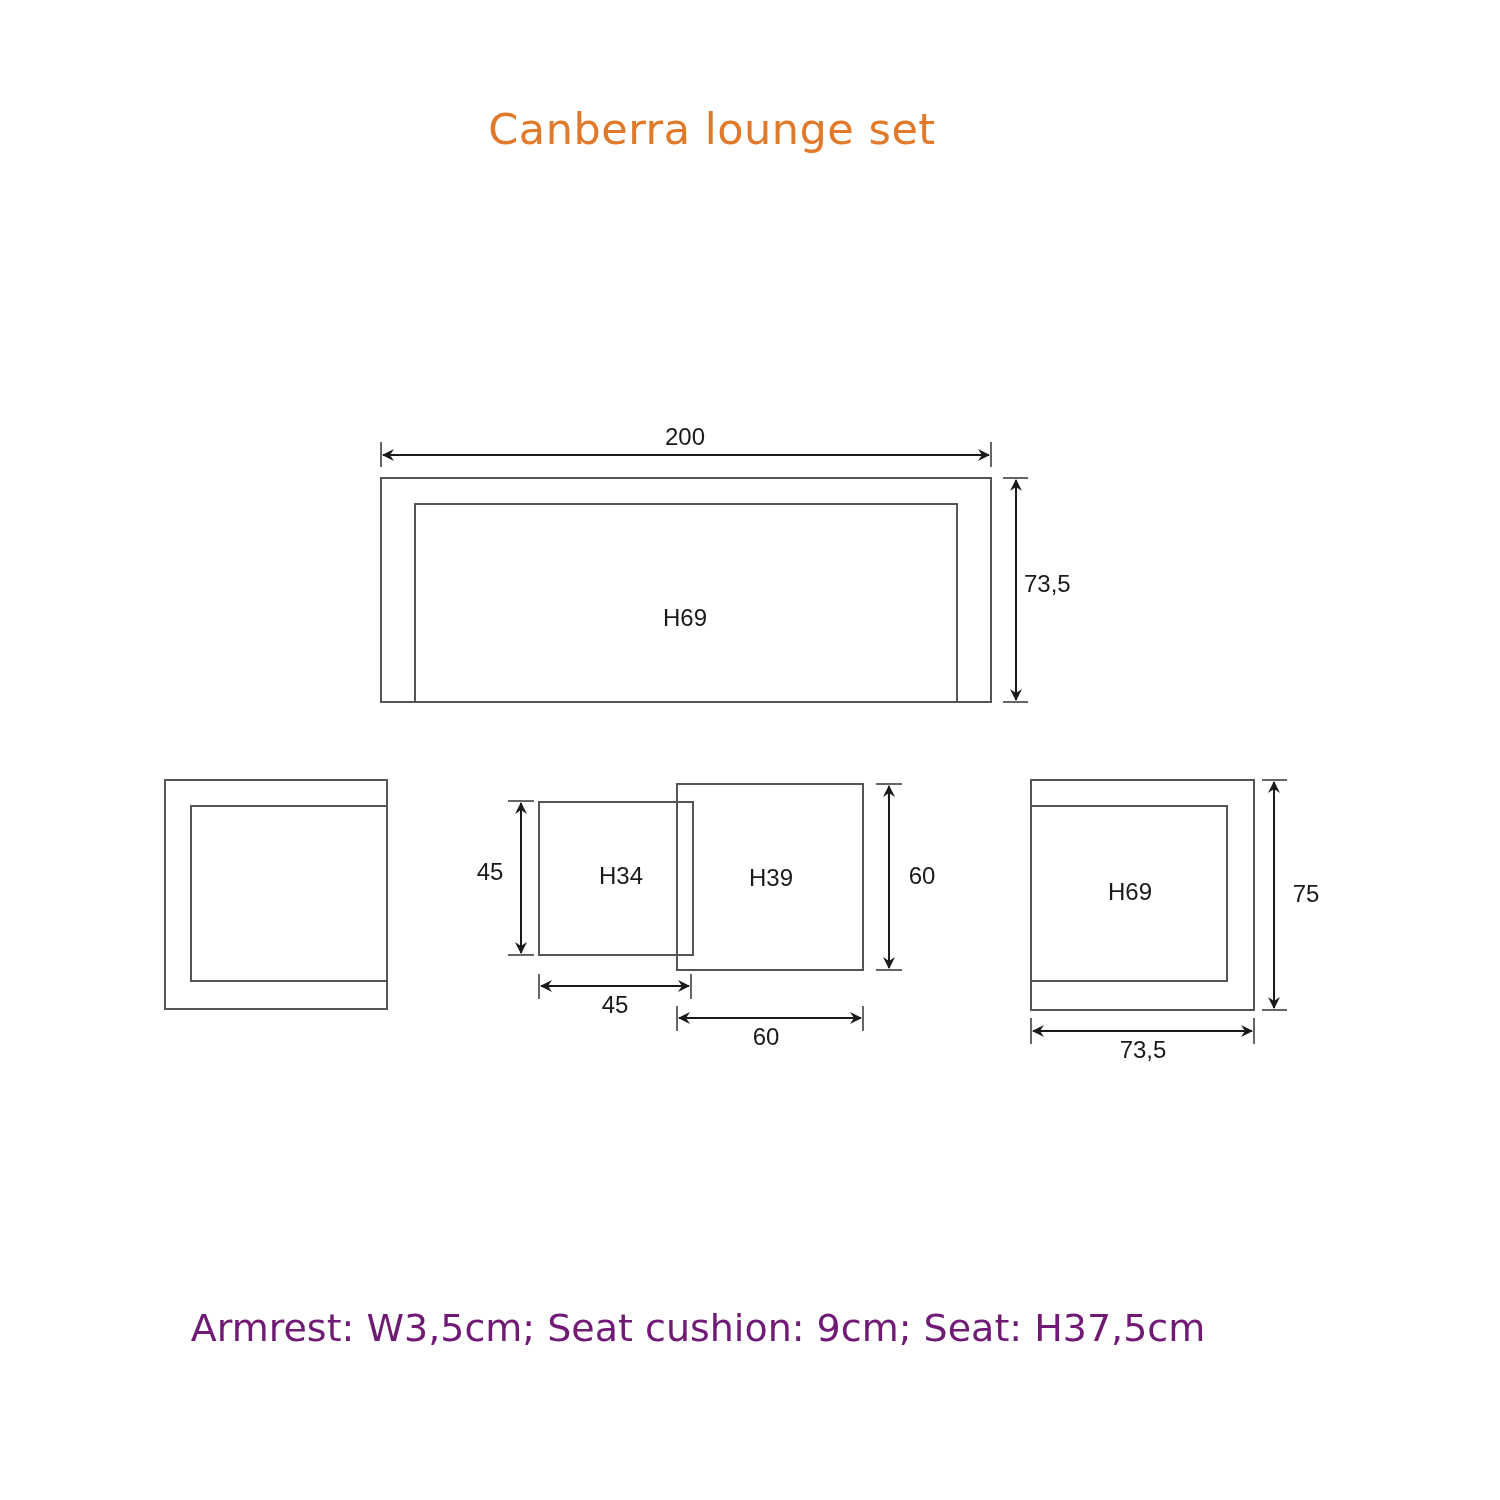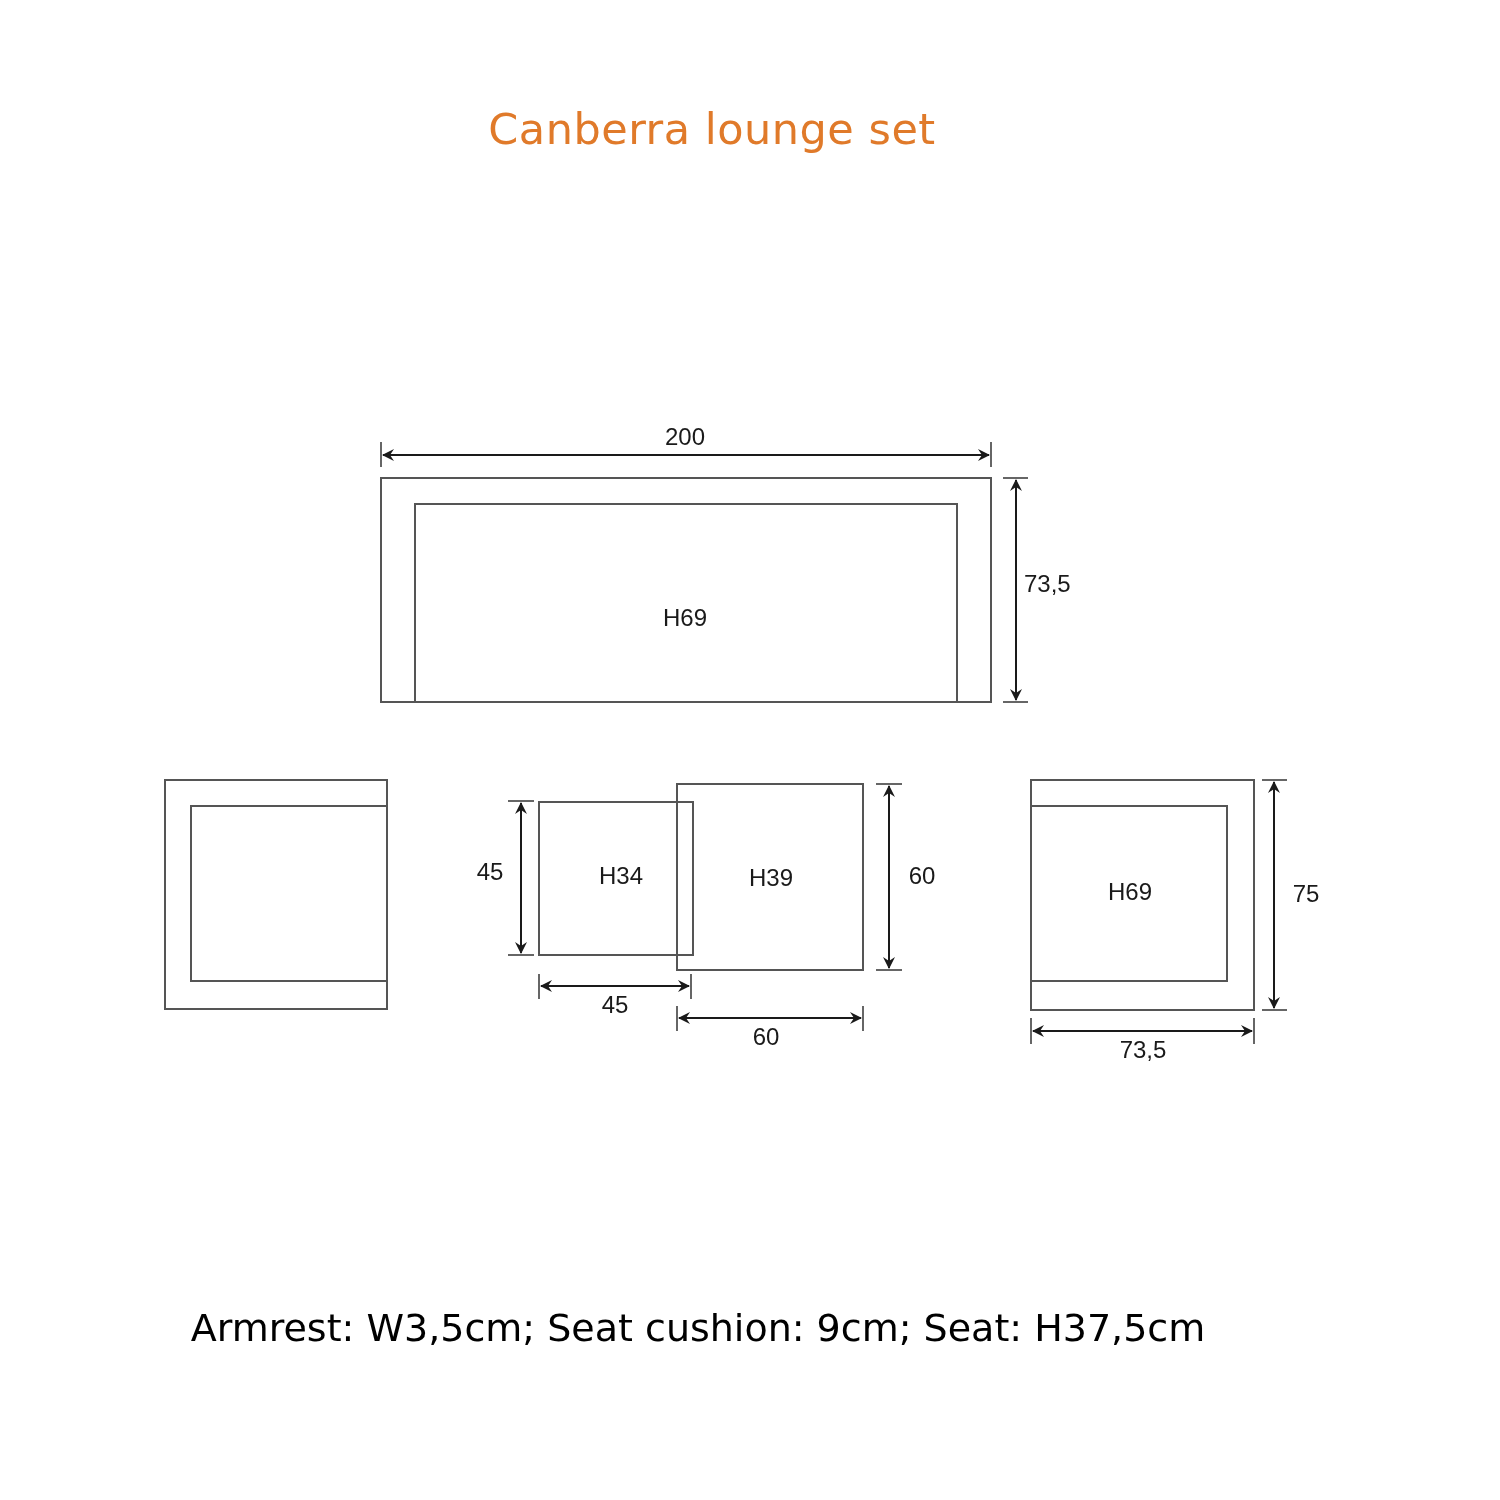--- a/index.html
+++ b/index.html
@@ -4,21 +4,21 @@
   <style>
     html, body { margin: 0; padding: 0; background: #ffffff; }
     body { width: 1500px; height: 1500px; position: relative; overflow: hidden; }
     .title {
       position: absolute; left: 0; top: 104px; width: 1424px; text-align: center;
       font-family: "DejaVu Sans", sans-serif; font-size: 43px; color: #e07a2a;
       letter-spacing: 0.5px;
     }
     .footnote {
       position: absolute; left: 0; top: 1306px; width: 1396px; text-align: center;
-      font-family: "DejaVu Sans", sans-serif; font-size: 38px; color: #000000;
+      font-family: "DejaVu Sans", sans-serif; font-size: 38px; color: #701a75;
     }
     svg.drawing { position: absolute; left: 0; top: 0; }
     svg .box { fill: none; stroke: #555555; stroke-width: 2; }
     svg .dim { stroke: #1a1a1a; stroke-width: 2; fill: none; }
     svg .ext { stroke: #333333; stroke-width: 1.5; }
     svg .arrow { fill: #1a1a1a; }
     svg text { font-family: "Liberation Sans", sans-serif; font-size: 24px; fill: #1a1a1a; }
   </style>
 </head>
 <body>

